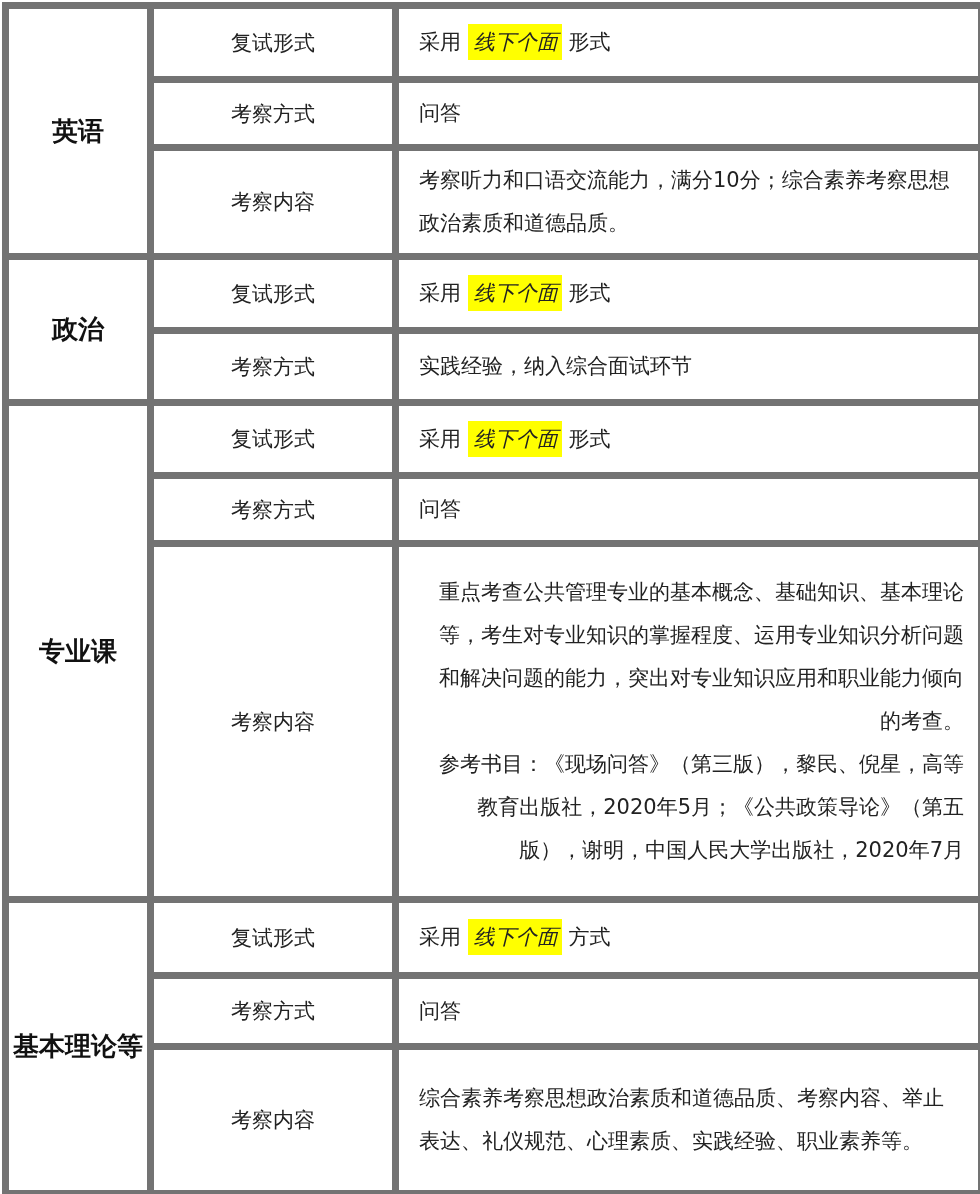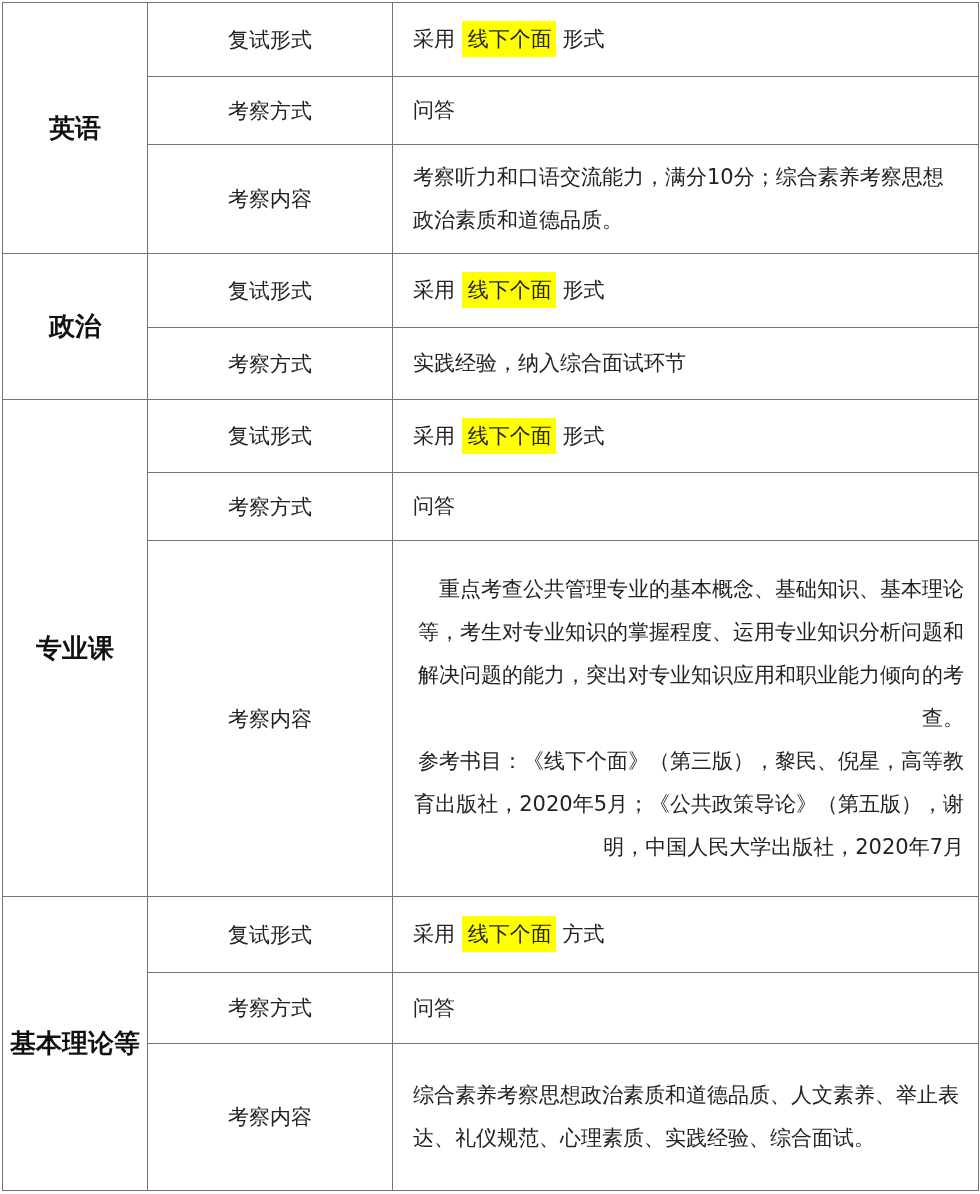--- a/index.html
+++ b/index.html
@@ -2,34 +2,34 @@
 <html><head>
 <meta charset="utf-8">
 <style>
   html, body { margin: 0; padding: 0; background: #ffffff; }
   body { width: 980px; height: 1194px; overflow: hidden; font-family: "DejaVu Sans", "Liberation Sans", sans-serif; color: #1a1a1a; }
   table.exam {
     position: absolute; left: 2px; top: 2px;
     width: 976px; border-collapse: collapse; table-layout: fixed;
   }
   table.exam td {
-    border: 1px solid #737373;
+    border: 7px solid #737373;
     padding: 0; vertical-align: middle;
   }
   td.subject {
     text-align: center; font-weight: bold; font-size: 26px; color: #111;
   }
   td.label {
     text-align: center; font-size: 21px; color: #222;
   }
   td.content {
     font-size: 21px; color: #222; padding-left: 20px !important; padding-right: 14px !important;
     line-height: 43px;
   }
-  .hl { background: #ffff00; padding: 6px 4px 6px 6px; }
+  .hl { background: #ffff00; padding: 6px 4px 6px 6px; font-style: italic; }
   .para { display: block; text-align: right; }
 </style>
 </head>
 <body>
 
 <table class="exam">
   <colgroup>
       <col style="width:145px">
       <col style="width:245px">
       <col style="width:586px">
@@ -66,31 +66,31 @@
       <td class="content"><span>采用</span> <span class="hl">线下个面</span> <span>形式</span></td>
     </tr>
     <tr style="height:68px">
       <td class="label">考察方式</td>
       <td class="content">问答</td>
     </tr>
     <tr style="height:356px">
       <td class="label">考察内容</td>
       <td class="content">
         <span class="para">重点考查公共管理专业的基本概念、基础知识、基本理论等，考生对专业知识的掌握程度、运用专业知识分析问题和解决问题的能力，突出对专业知识应用和职业能力倾向的考查。</span>
-        <span class="para">参考书目：《线下个面》（第三版），黎民、倪星，高等教育出版社，2020年5月；《公共政策导论》（第五版），谢明，中国人民大学出版社，2020年7月</span>
+        <span class="para">参考书目：《现场问答》（第三版），黎民、倪星，高等教育出版社，2020年5月；《公共政策导论》（第五版），谢明，中国人民大学出版社，2020年7月</span>
       </td>
     </tr>
 
     <tr style="height:76px">
       <td class="subject" rowspan="3">基本理论等</td>
       <td class="label">复试形式</td>
       <td class="content"><span>采用</span> <span class="hl">线下个面</span> <span>方式</span></td>
     </tr>
     <tr style="height:71px">
       <td class="label">考察方式</td>
       <td class="content">问答</td>
     </tr>
     <tr style="height:147px">
       <td class="label">考察内容</td>
-      <td class="content">综合素养考察思想政治素质和道德品质、人文素养、举止表达、礼仪规范、心理素质、实践经验、综合面试。</td>
+      <td class="content">综合素养考察思想政治素质和道德品质、考察内容、举止表达、礼仪规范、心理素质、实践经验、职业素养等。</td>
     </tr>
   </tbody>
 </table>
 
 </body></html>

